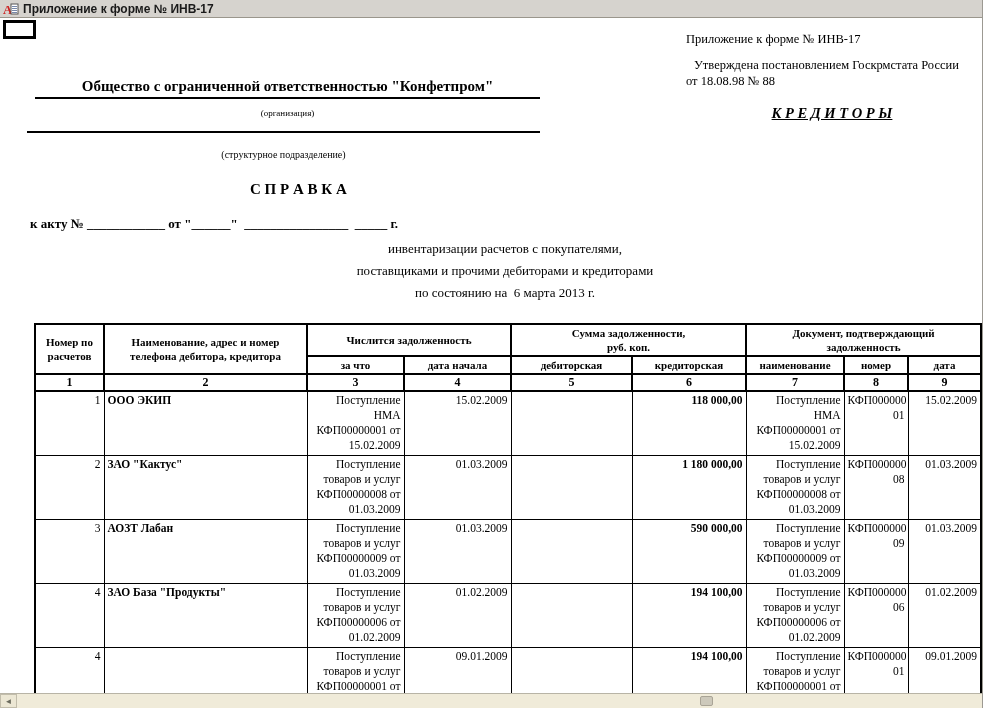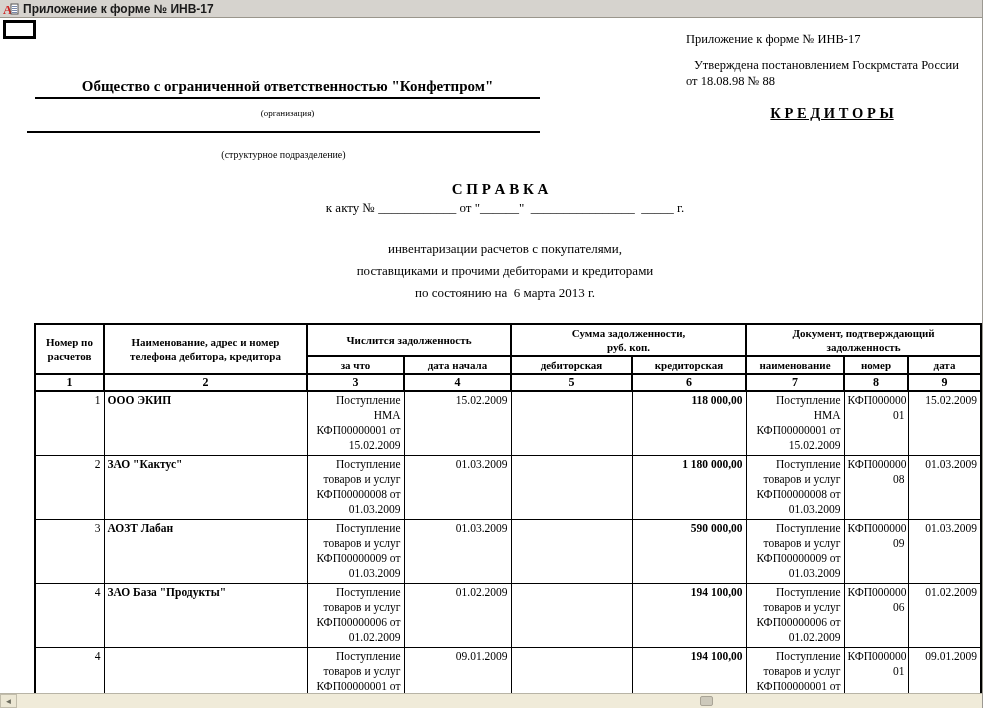--- a/index.html
+++ b/index.html
@@ -32,35 +32,35 @@
   .sel-cell {
     position: absolute; left: 3px; top: 2px; width: 33px; height: 19px;
     border: 3px solid #000; background: #fff;
   }
   
   .right-head { position: absolute; left: 686px; top: 14px; width: 292px; font-size: 12.5px; }
   .right-head .rh1 { margin-bottom: 11px; }
   .right-head .rh2 { margin-bottom: 1px; margin-left: 8px; }
   .creditors {
     margin-top: 16px; text-align: center;
-    font-weight: bold; font-size: 14.5px;
+    font-weight: bold; font-style: italic; font-size: 14.5px;
     text-decoration: underline;
   }
   
   .org-block { position: absolute; left: 35px; top: 60px; width: 505px; text-align: center; }
   .org-name { font-weight: bold; font-size: 15px; padding-bottom: 2px; border-bottom: 2px solid #000; }
   .org-cap { font-size: 9px; padding-top: 9px; }
   .div-block { position: absolute; left: 27px; top: 97px; width: 513px; text-align: center; }
   .div-line { height: 18px; border-bottom: 2px solid #000; }
   .div-cap { font-size: 10px; padding-top: 16px; }
   
-  .spravka { position: absolute; left: 250px; top: 163px; width: 500px; text-align: center;
+  .spravka { position: absolute; left: 250px; top: 163px; width: 500px; text-align: left;
              font-weight: bold; font-size: 15px; }
-  .act-line { position: absolute; left: 30px; top: 182px; width: 950px; text-align: center;
-              font-size: 13px; white-space: pre; }
+  .act-line { position: absolute; left: 30px; top: 198px; width: 950px; 
+              font-size: 13px; white-space: pre; font-weight: bold; }
   .subtitle { position: absolute; left: 30px; top: 220px; width: 950px; text-align: center;
               font-size: 13px; line-height: 22px; }
   .subtitle div { white-space: pre; }
   
   table.inv {
     position: absolute; left: 34px; top: 305px;
     border-collapse: collapse; table-layout: fixed; width: 946px;
     border: 2px solid #000;
   }
   table.inv th {

